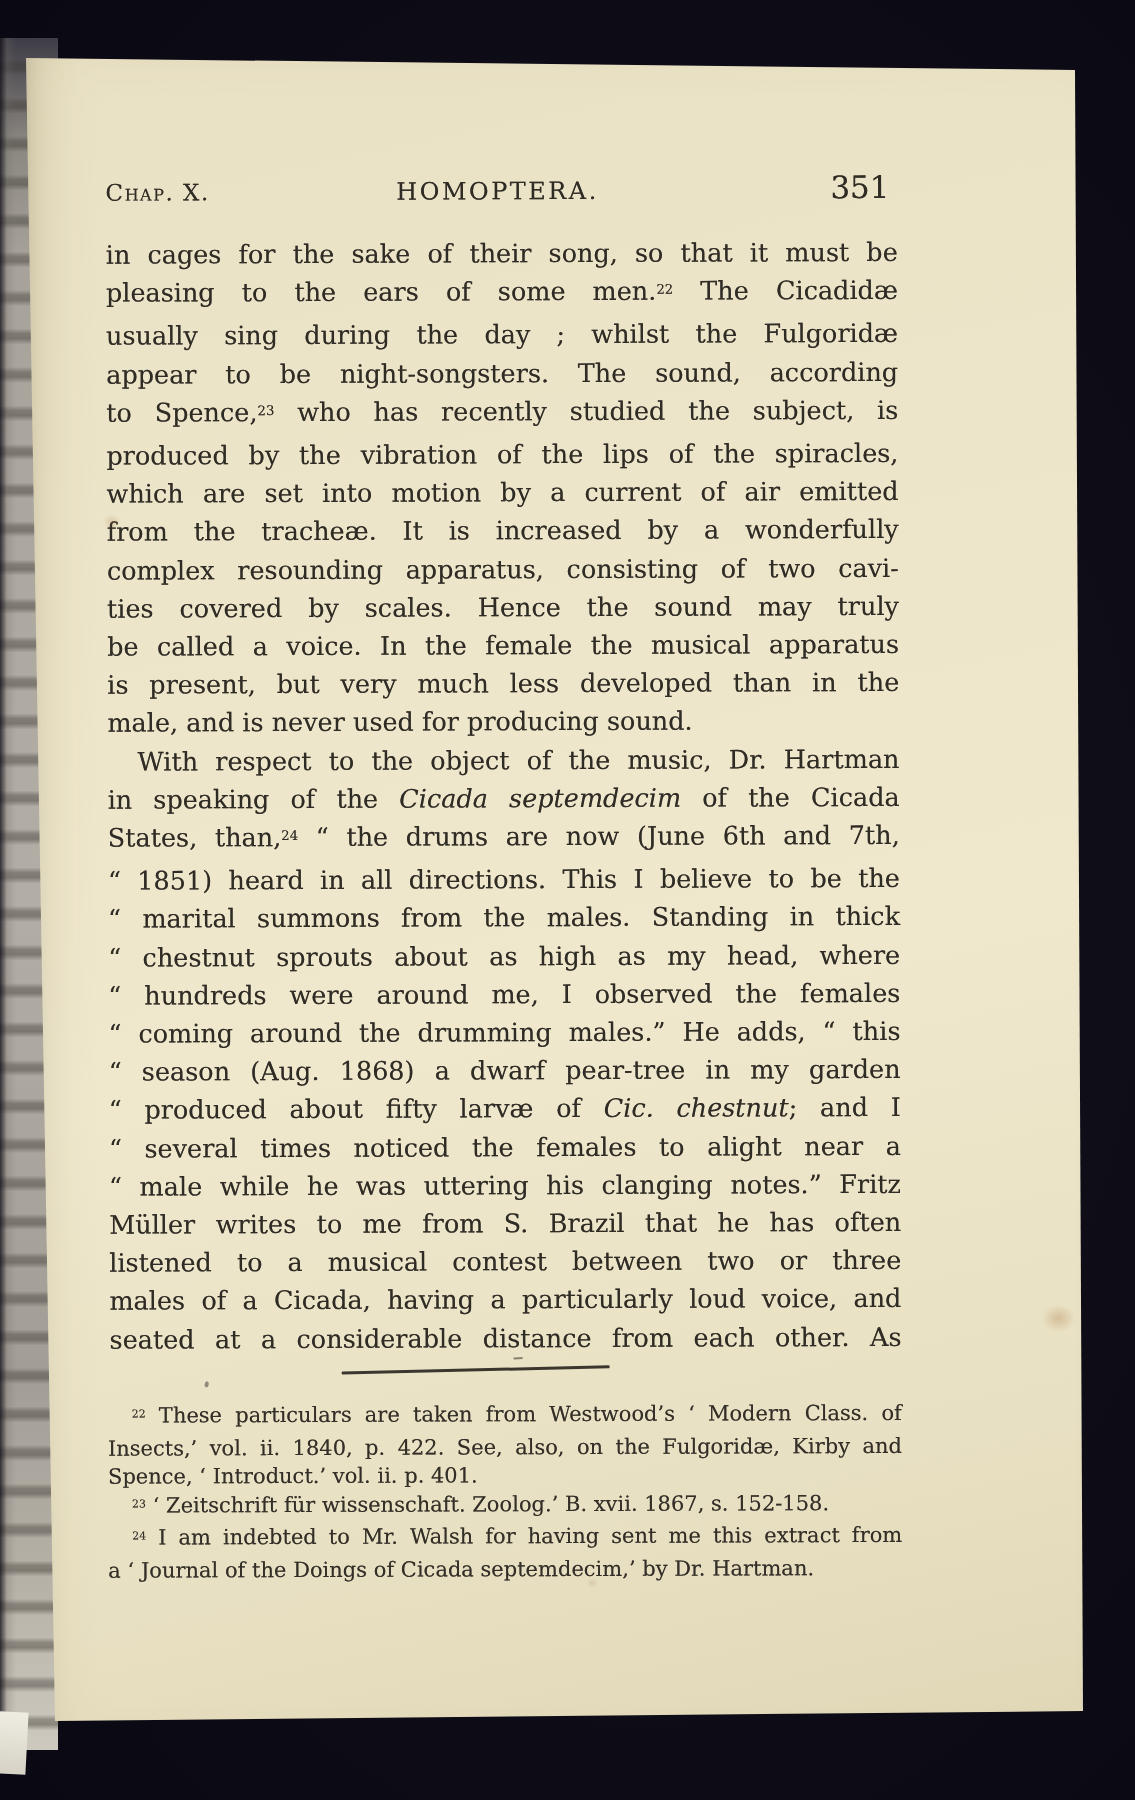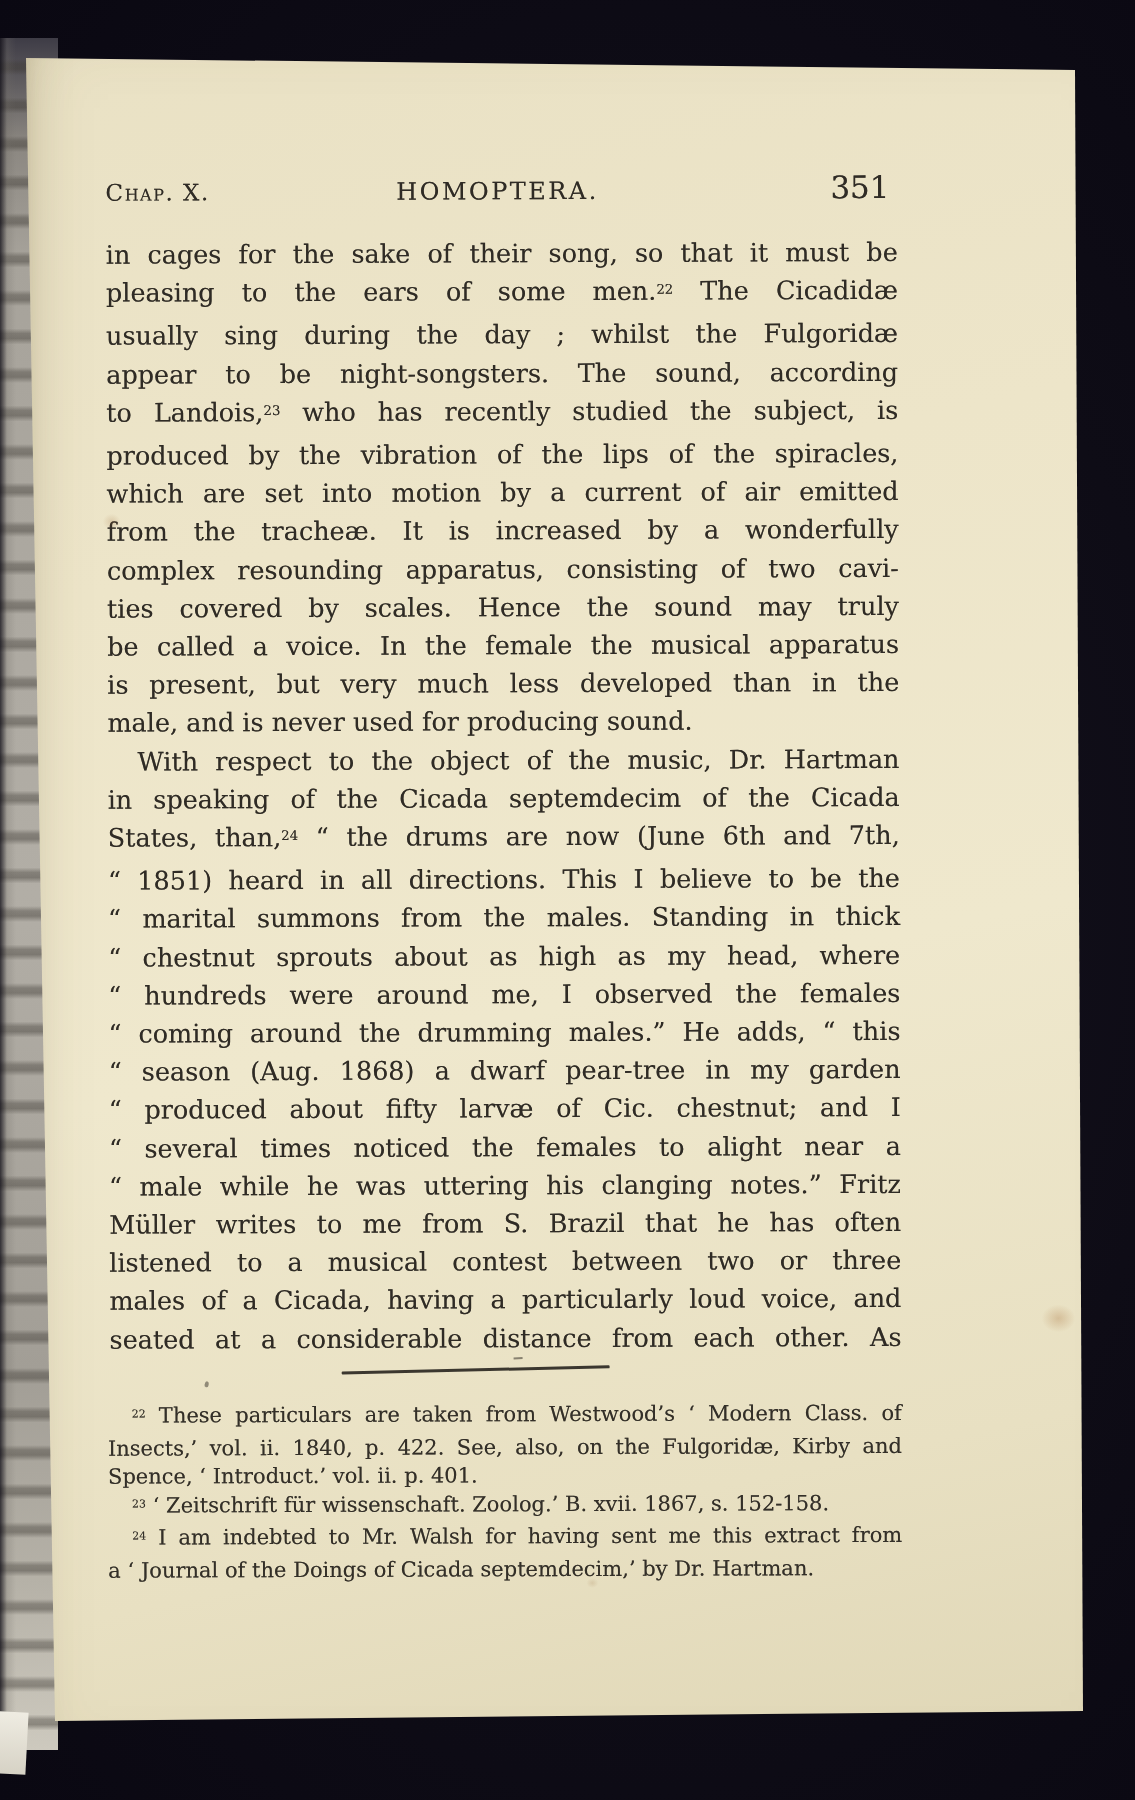--- a/index.html
+++ b/index.html
@@ -40,21 +40,21 @@
   .pnum{flex:1;font-size:31px;text-align:right;padding-right:8px;}
   .body-block{position:absolute;left:108px;top:234px;width:792px;
     font-size:25.5px;line-height:38.2px;}
   .fn-block{position:absolute;left:106px;top:1400px;width:794px;
     font-size:21px;line-height:28.6px;color:#332f28;}
   .tline{text-align:left;}
   .just{text-align:justify;text-align-last:justify;}
   .body-block .ind{text-indent:30px;}
   .fn-block .ind{text-indent:24px;}
   .sup{font-size:.52em;position:relative;top:-.45em;margin-top:28px;}
-  .it{}
+  .it{font-style:italic;}
   .rule{position:absolute;left:340px;top:1368px;width:268px;height:2.5px;
     background:#3b372f;border-radius:1px;transform:rotate(-1.1deg);}
   .stain{position:absolute;border-radius:50%;}
   .stain.s1{left:1040px;top:1306px;width:34px;height:28px;
     background:radial-gradient(ellipse,rgba(165,110,55,.30) 0%,rgba(165,110,55,0) 70%);}
   .stain.s2{left:104px;top:512px;width:18px;height:16px;
     background:radial-gradient(ellipse,rgba(160,110,60,.22) 0%,rgba(160,110,60,0) 70%);}
   .stain.s3{left:584px;top:1578px;width:12px;height:10px;
     background:radial-gradient(ellipse,rgba(150,105,60,.18) 0%,rgba(150,105,60,0) 70%);}
   .speck-dash{position:absolute;left:512px;top:1357px;width:9px;height:2px;
@@ -78,21 +78,21 @@
         <div class="chap">Chap. X.</div>
         <div class="title">HOMOPTERA.</div>
         <div class="pnum">351</div>
       </div>
 
       <div class="body-block" id="body-lines">
           <div class="tline just"><span>in cages for the sake of their song, so that it must be</span></div>
           <div class="tline just"><span>pleasing to the ears of some men.</span><span class="sup">22</span><span> The Cicadidæ</span></div>
           <div class="tline just"><span>usually sing during the day ; whilst the Fulgoridæ</span></div>
           <div class="tline just"><span>appear to be night-songsters. The sound, according</span></div>
-          <div class="tline just"><span>to Landois,</span><span class="sup">23</span><span> who has recently studied the subject, is</span></div>
+          <div class="tline just"><span>to Spence,</span><span class="sup">23</span><span> who has recently studied the subject, is</span></div>
           <div class="tline just"><span>produced by the vibration of the lips of the spiracles,</span></div>
           <div class="tline just"><span>which are set into motion by a current of air emitted</span></div>
           <div class="tline just"><span>from the tracheæ. It is increased by a wonderfully</span></div>
           <div class="tline just"><span>complex resounding apparatus, consisting of two cavi-</span></div>
           <div class="tline just"><span>ties covered by scales. Hence the sound may truly</span></div>
           <div class="tline just"><span>be called a voice. In the female the musical apparatus</span></div>
           <div class="tline just"><span>is present, but very much less developed than in the</span></div>
           <div class="tline"><span>male, and is never used for producing sound.</span></div>
           <div class="tline just ind"><span>With respect to the object of the music, Dr. Hartman</span></div>
           <div class="tline just"><span>in speaking of the </span><span class="it">Cicada septemdecim</span><span> of the Cicada</span></div>

